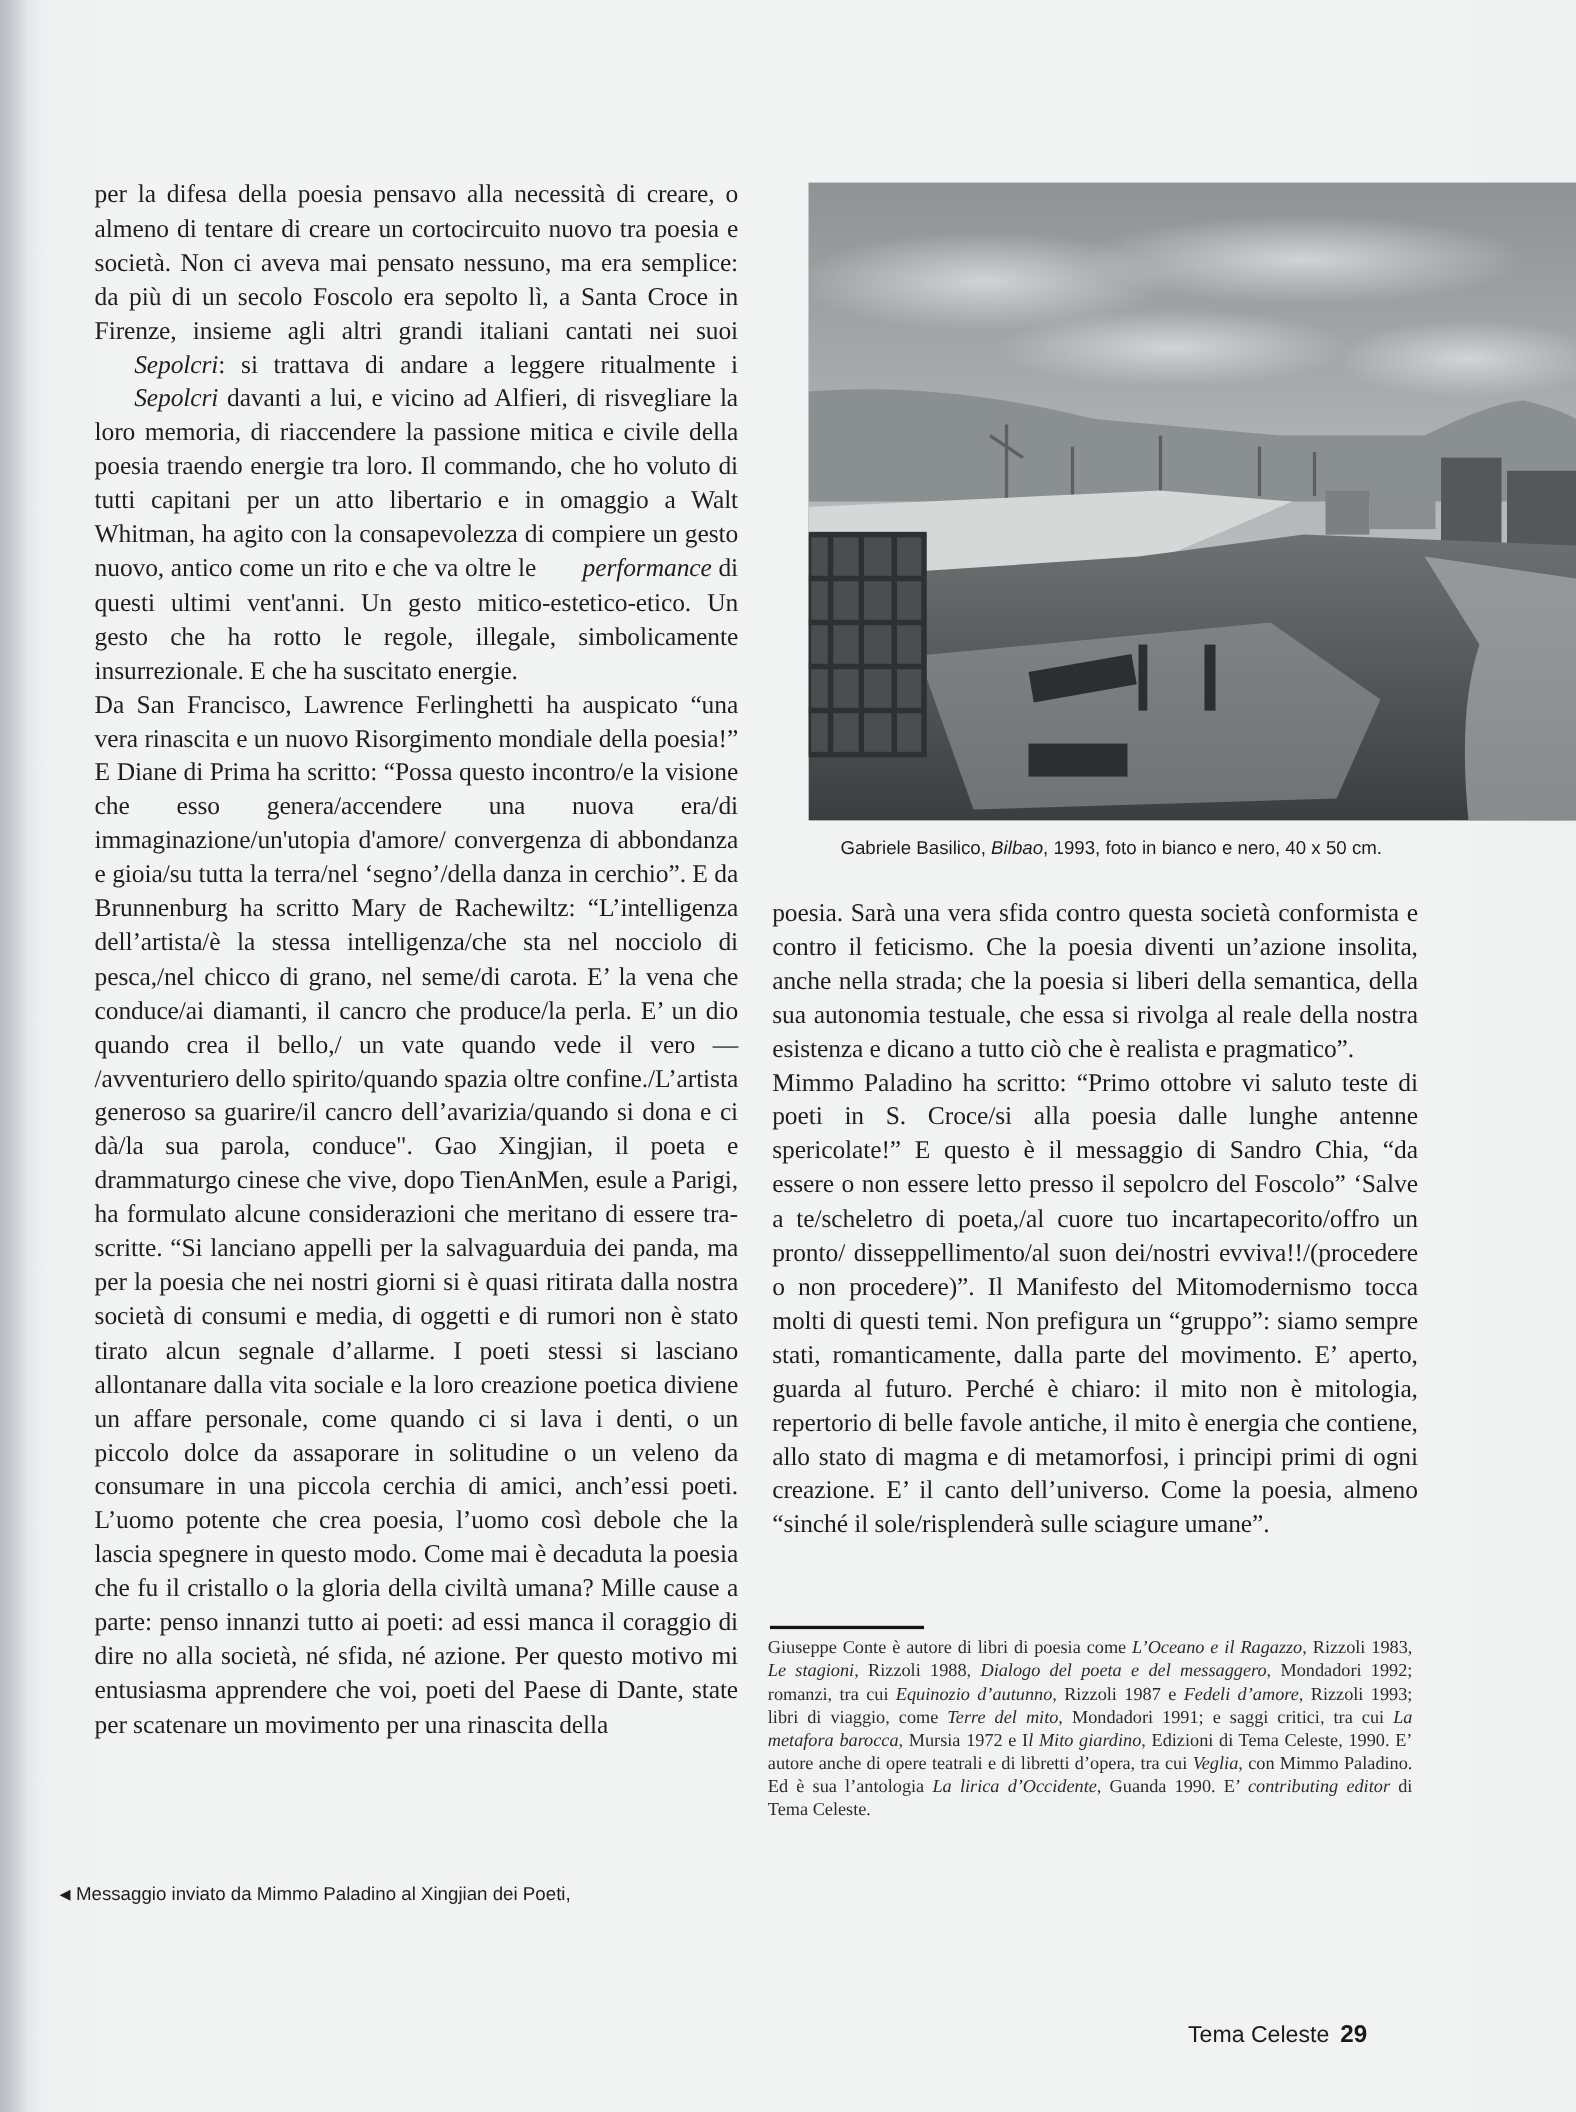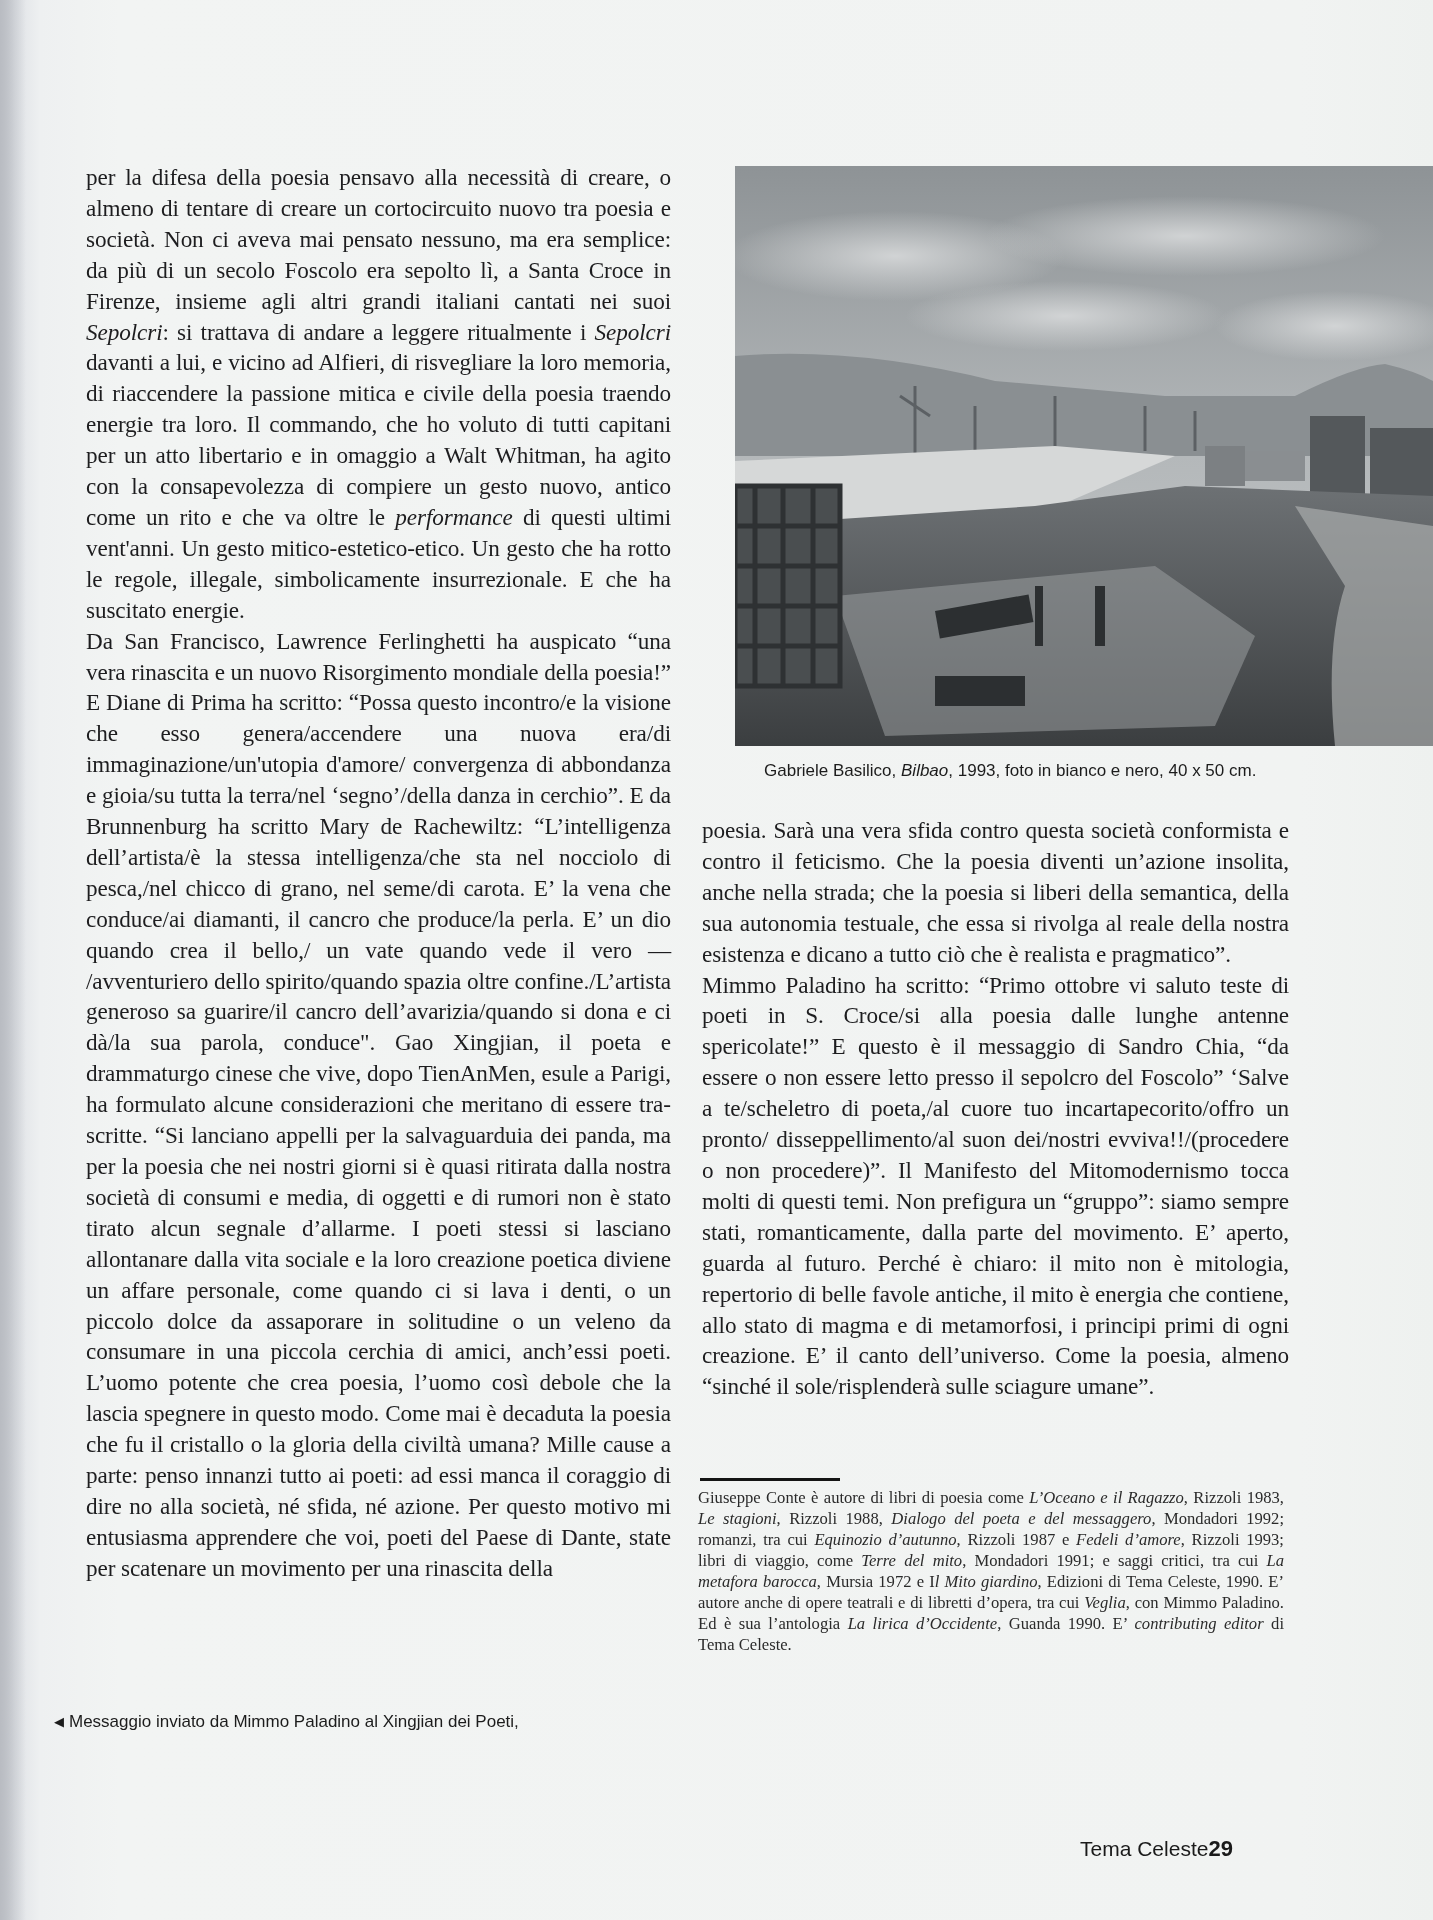--- a/index.html
+++ b/index.html
@@ -14,21 +14,21 @@
     background: linear-gradient(90deg, #b9bcc2, rgba(230,232,235,0));
   }
   .col { position: absolute; }
   .col-left { left: 86px; top: 162px; width: 585px; }
   .col-right { left: 702px; top: 815px; width: 587px; }
   .para {
     font-size: 23.2px; line-height: 30.9px; text-align: justify;
     margin: 0; hyphens: manual; letter-spacing: -0.1px;
   }
   .para + .para { margin-top: 0; }
-  .para i { font-style: italic; }
+  .para i { font-style: italic; margin-left: 36px; }
 
   .photo {
     position: absolute; left: 735px; top: 166px; width: 698px; height: 580px;
     overflow: hidden; background: #9da2a6;
   }
   .photo svg { display: block; }
 
   .caption {
     position: absolute; font-family: "Liberation Sans", "DejaVu Sans", sans-serif;
     font-size: 17px; line-height: 23px; color: #1c1c1c;
@@ -45,21 +45,21 @@
   .bio {
     position: absolute; left: 698px; top: 1487px; width: 586px;
     font-size: 16.6px; line-height: 21px; text-align: justify; color: #2a2a2a; margin: 0;
   }
   .bio i { font-style: italic; }
 
   .folio {
     position: absolute; left: 1080px; top: 1836px;
     font-family: "Liberation Sans", "DejaVu Sans", sans-serif; font-size: 21px; color: #1a1a1a;
   }
-  .folio .num { font-weight: bold; font-size: 22px; }
+  .folio .num { font-weight: bold; font-size: 22px; margin-left: 10px; }
 </style>
 </head>
 <body>
 
 <div class="page-shade"></div>
 
 <div class="col col-left">
   <p class="para">per la difesa della poesia pensavo alla necessità di creare, o almeno di tentare di creare un cortocircuito nuovo tra poe­sia e società. Non ci aveva mai pensato nessuno, ma era semplice: da più di un secolo Foscolo era sepolto lì, a Santa Croce in Firenze, insieme agli altri grandi italiani cantati nei suoi <i>Sepolcri</i>: si trattava di andare a leggere ritualmente i <i>Sepolcri</i> davanti a lui, e vicino ad Alfieri, di risvegliare la loro memoria, di riaccendere la passione mitica e civile della poesia traendo energie tra loro. Il com­mando, che ho voluto di tutti capitani per un atto libertario e in omaggio a Walt Whitman, ha agito con la consapevo­lezza di compiere un gesto nuovo, antico come un rito e che va oltre le <i>performance</i> di questi ultimi vent'anni. Un gesto mitico-estetico-etico. Un gesto che ha rotto le regole, illegale, simbolicamente insurrezionale. E che ha suscitato energie.</p>
   <p class="para">Da San Francisco, Lawrence Ferlinghetti ha auspicato “una vera rinascita e un nuovo Risorgimento mondiale della poesia!” E Diane di Prima ha scritto: “Possa questo incon­tro/e la visione che esso genera/accendere una nuova era/di immaginazione/un'utopia d'amore/ convergenza di abbondanza e gioia/su tutta la terra/nel ‘segno’/della danza in cerchio”. E da Brunnenburg ha scritto Mary de Rachewiltz: “L’intelligenza dell’artista/è la stessa intelligen­za/che sta nel nocciolo di pesca,/nel chicco di grano, nel seme/di carota. E’ la vena che conduce/ai diamanti, il can­cro che produce/la perla. E’ un dio quando crea il bello,/ un vate quando vede il vero — /avventuriero dello spiri­to/quando spazia oltre confine./L’artista generoso sa guari­re/il cancro dell’avarizia/quando si dona e ci dà/la sua parola, conduce". Gao Xingjian, il poeta e drammaturgo cinese che vive, dopo TienAnMen, esule a Parigi, ha for­mulato alcune considerazioni che meritano di essere tra­scritte. “Si lanciano appelli per la salvaguarduia dei panda, ma per la poesia che nei nostri giorni si è quasi ritirata dalla nostra società di consumi e media, di oggetti e di rumori non è stato tirato alcun segnale d’allarme. I poeti stessi si lasciano allontanare dalla vita sociale e la loro creazione poetica diviene un affare personale, come quan­do ci si lava i denti, o un piccolo dolce da assaporare in solitudine o un veleno da consumare in una piccola cer­chia di amici, anch’essi poeti. L’uomo potente che crea poesia, l’uomo così debole che la lascia spegnere in que­sto modo. Come mai è decaduta la poesia che fu il cristallo o la gloria della civiltà umana? Mille cause a parte: penso innanzi tutto ai poeti: ad essi manca il coraggio di dire no alla società, né sfida, né azione. Per questo motivo mi entusiasma apprendere che voi, poeti del Paese di Dante, state per scatenare un movimento per una rinascita della</p>
 </div>

